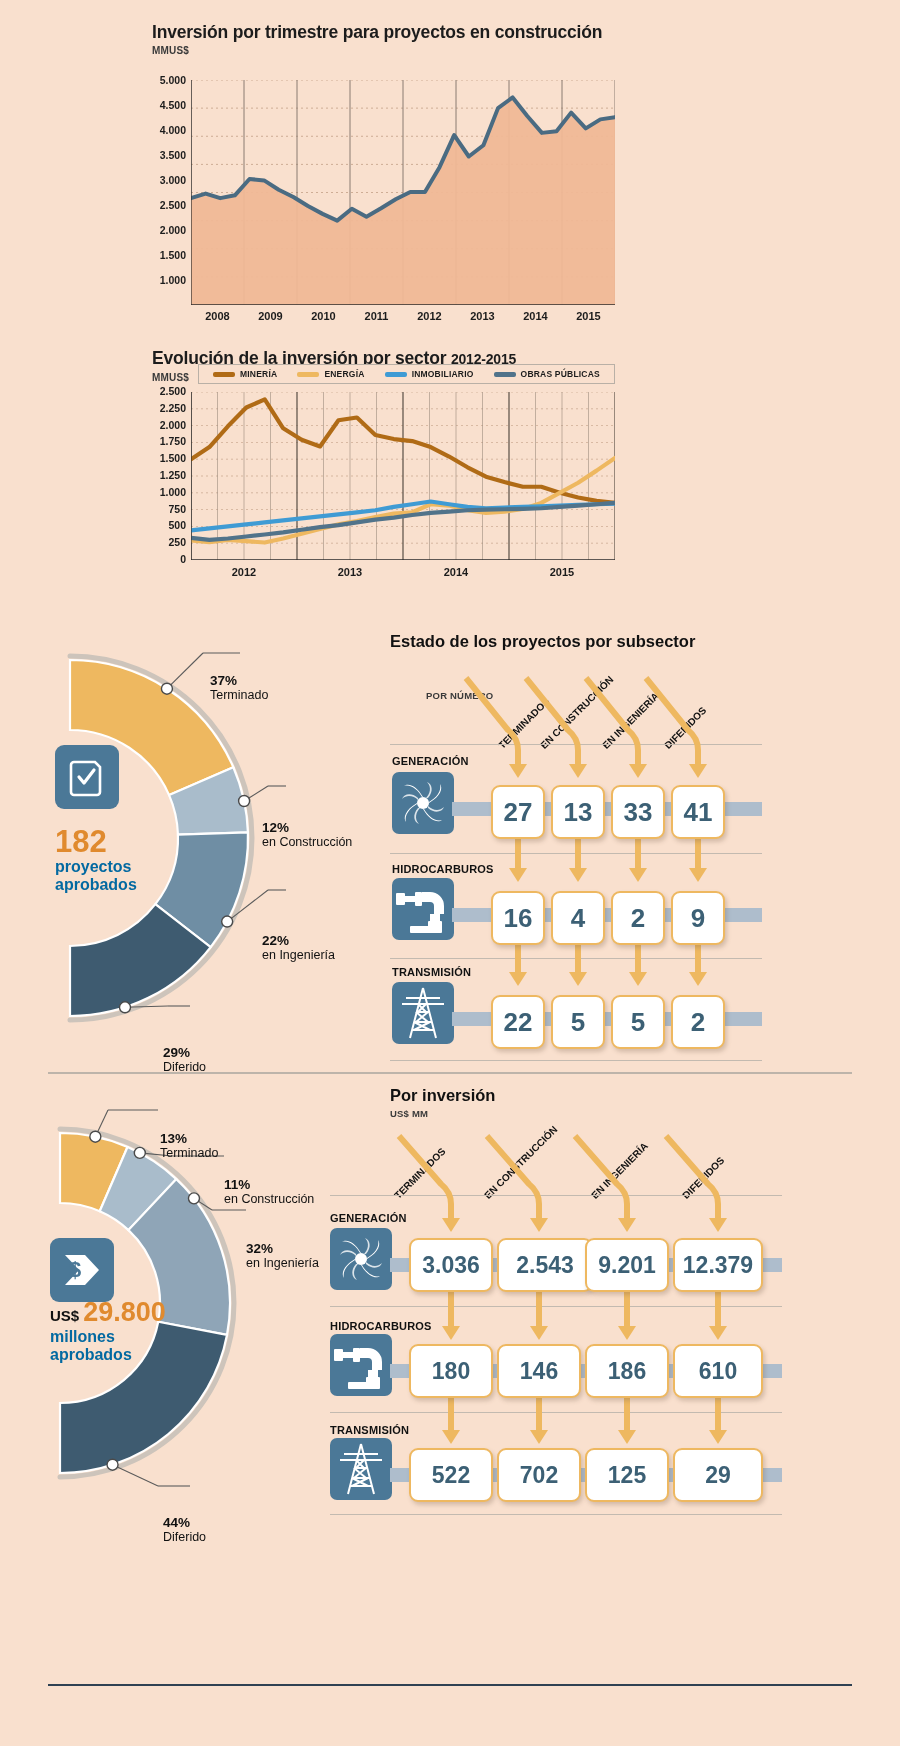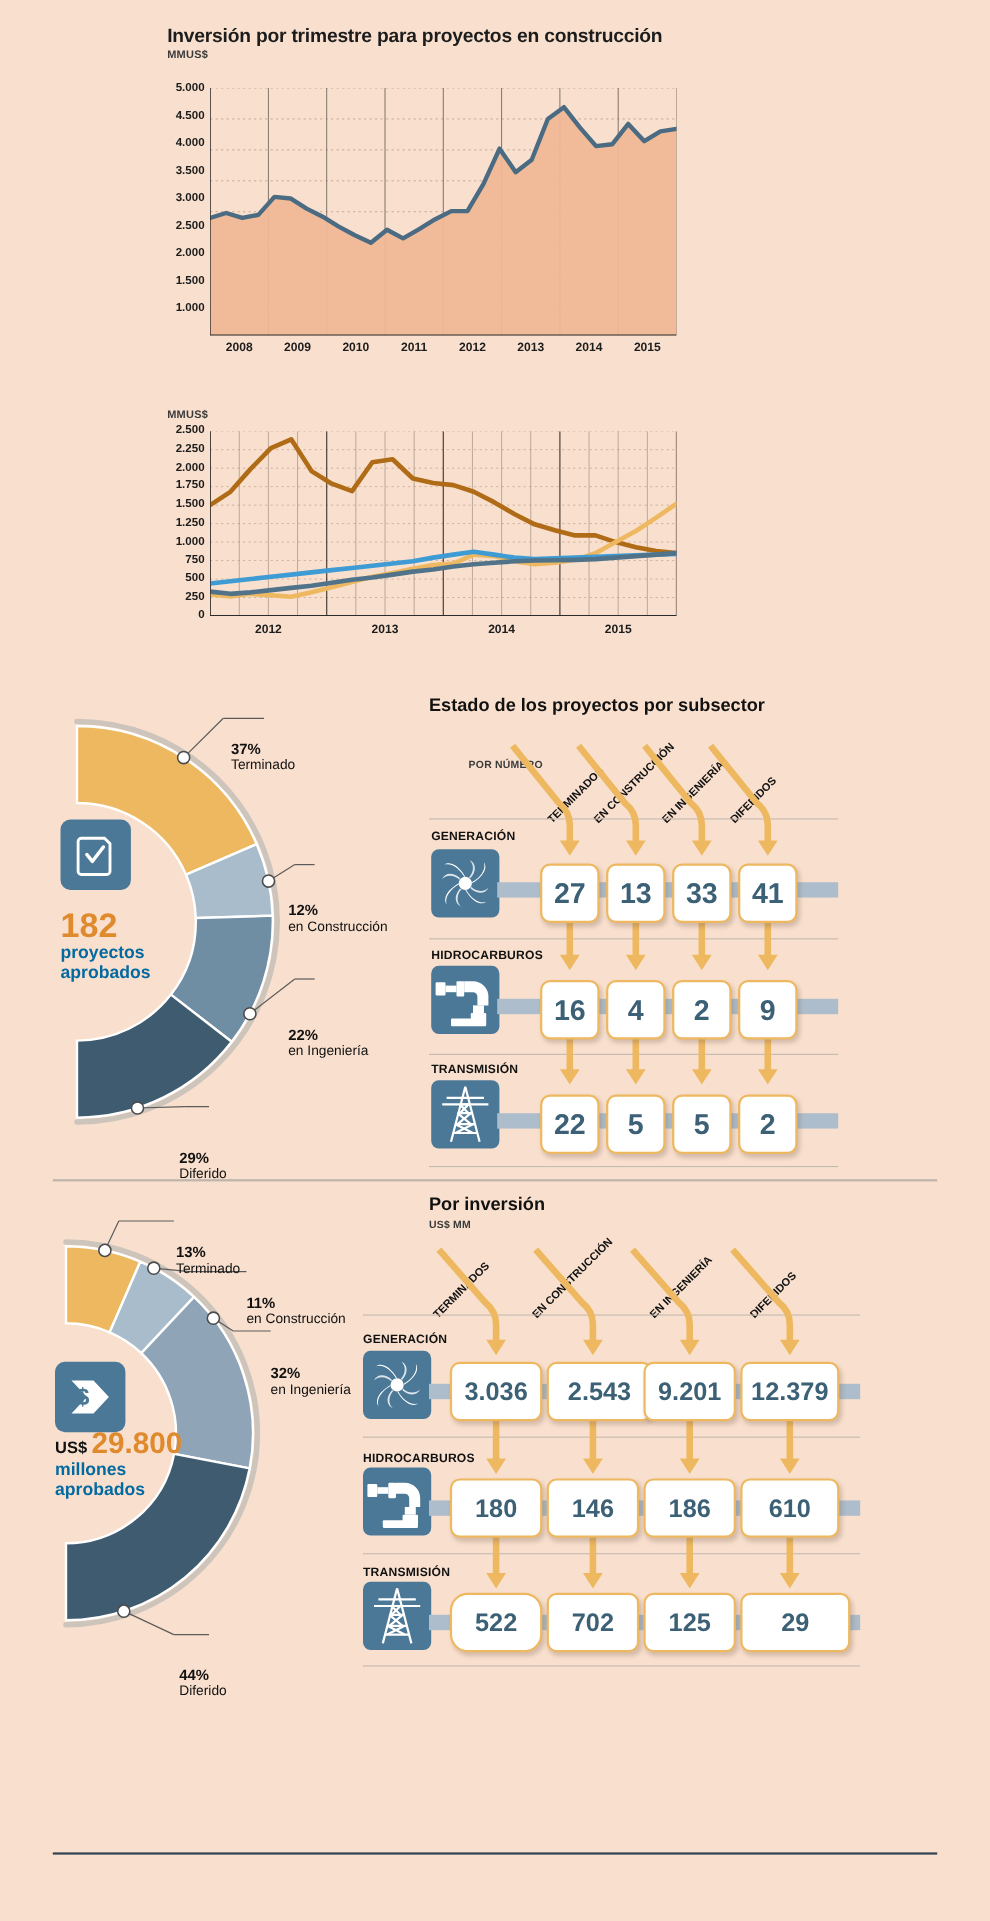--- a/index.html
+++ b/index.html
@@ -130,22 +130,44 @@
     <div>2008</div>
     <div>2009</div>
     <div>2010</div>
     <div>2011</div>
     <div>2012</div>
     <div>2013</div>
     <div>2014</div>
     <div>2015</div>
   </div>
 
+  <div class="ttl" id="chart2-title">
+    <span>Evolución de la inversión por sector</span>
+    <span class="yrs">2012-2015</span>
+  </div>
   <div class="sub" id="chart2-unit">MMUS$</div>
 
+  <div id="legend">
+    <div class="lg">
+      <span class="sw" style="background:#b06b16"></span>
+      <span class="lb">MINERÍA</span>
+    </div>
+    <div class="lg">
+      <span class="sw" style="background:#eeb860"></span>
+      <span class="lb">ENERGÍA</span>
+    </div>
+    <div class="lg">
+      <span class="sw" style="background:#3f9bd4"></span>
+      <span class="lb">INMOBILIARIO</span>
+    </div>
+    <div class="lg">
+      <span class="sw" style="background:#51738a"></span>
+      <span class="lb">OBRAS PÚBLICAS</span>
+    </div>
+  </div>
 
   <div class="c2-ylabels axlab">
     <div>2.500</div>
     <div>2.250</div>
     <div>2.000</div>
     <div>1.750</div>
     <div>1.500</div>
     <div>1.250</div>
     <div>1.000</div>
     <div>750</div>
@@ -550,22 +572,22 @@
   <div class="valbox" style="left:409px; top:1238px; width:84px; height:54px; font-size:23px;">3.036</div>
   <div class="valbox" style="left:497px; top:1238px; width:96px; height:54px; font-size:23px;">2.543</div>
   <div class="valbox" style="left:585px; top:1238px; width:84px; height:54px; font-size:23px;">9.201</div>
   <div class="valbox" style="left:673px; top:1238px; width:90px; height:54px; font-size:23px;">12.379</div>
 
   <div class="valbox" style="left:409px; top:1344px; width:84px; height:54px; font-size:23px;">180</div>
   <div class="valbox" style="left:497px; top:1344px; width:84px; height:54px; font-size:23px;">146</div>
   <div class="valbox" style="left:585px; top:1344px; width:84px; height:54px; font-size:23px;">186</div>
   <div class="valbox" style="left:673px; top:1344px; width:90px; height:54px; font-size:23px;">610</div>
 
-  <div class="valbox" style="left:409px; top:1448px; width:84px; height:54px; font-size:23px;border-radius:16px;">522</div>
+  <div class="valbox" style="left:409px; top:1448px; width:84px; height:54px; font-size:23px;">522</div>
   <div class="valbox" style="left:497px; top:1448px; width:84px; height:54px; font-size:23px;">702</div>
   <div class="valbox" style="left:585px; top:1448px; width:84px; height:54px; font-size:23px;">125</div>
-  <div class="valbox" style="left:673px; top:1448px; width:100px; height:54px; font-size:23px;">29</div>
+  <div class="valbox" style="left:673px; top:1448px; width:90px; height:54px; font-size:23px;">29</div>
 
   <div id="footer">
     <div class="rule"></div>
   </div>
 
 </div>
 
 </body></html>

